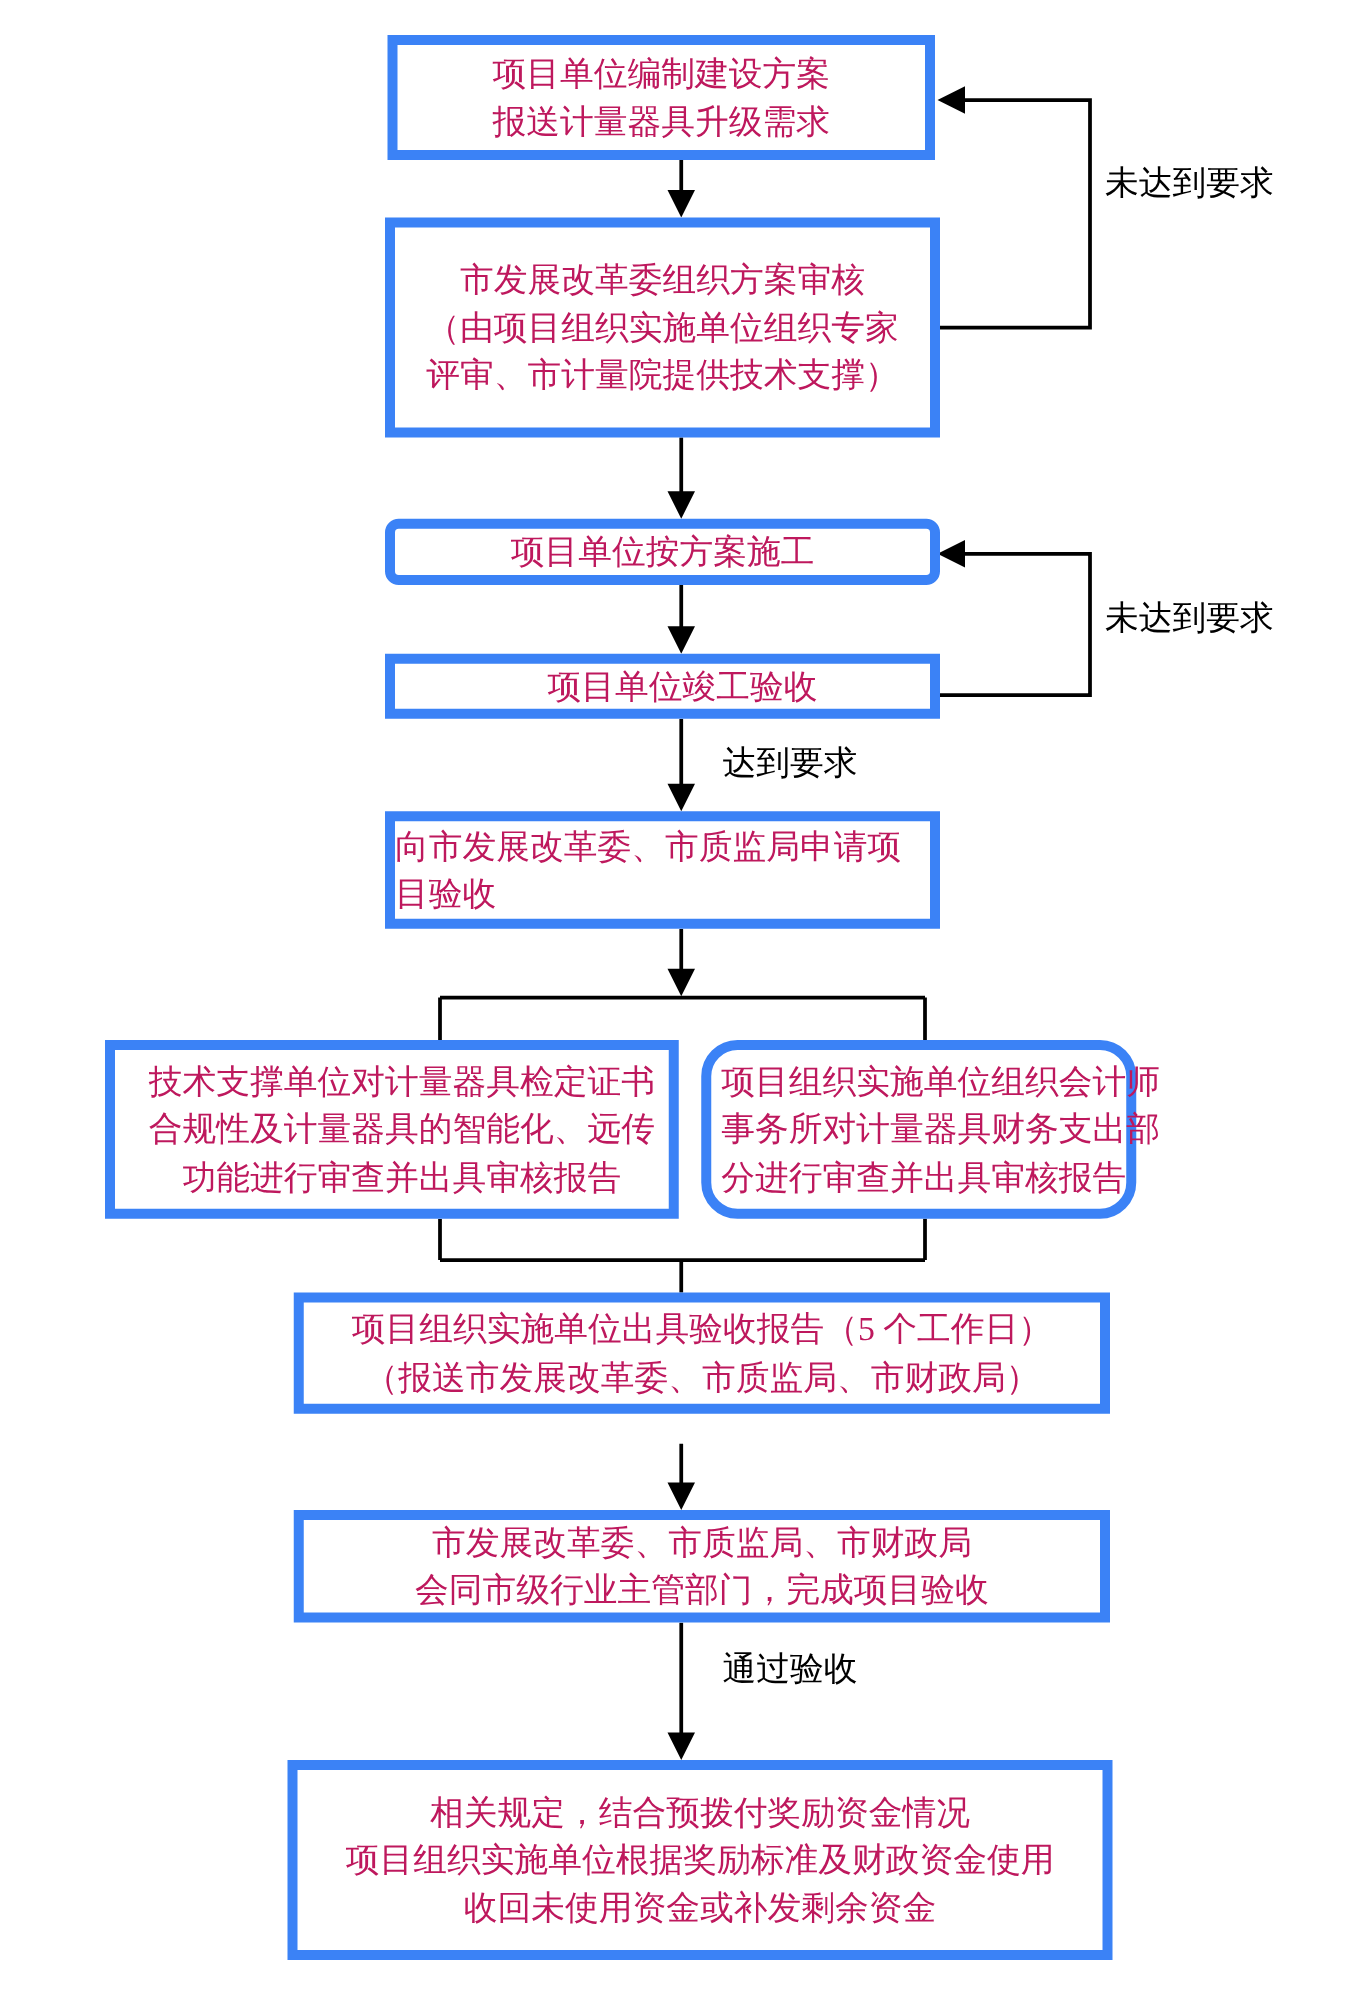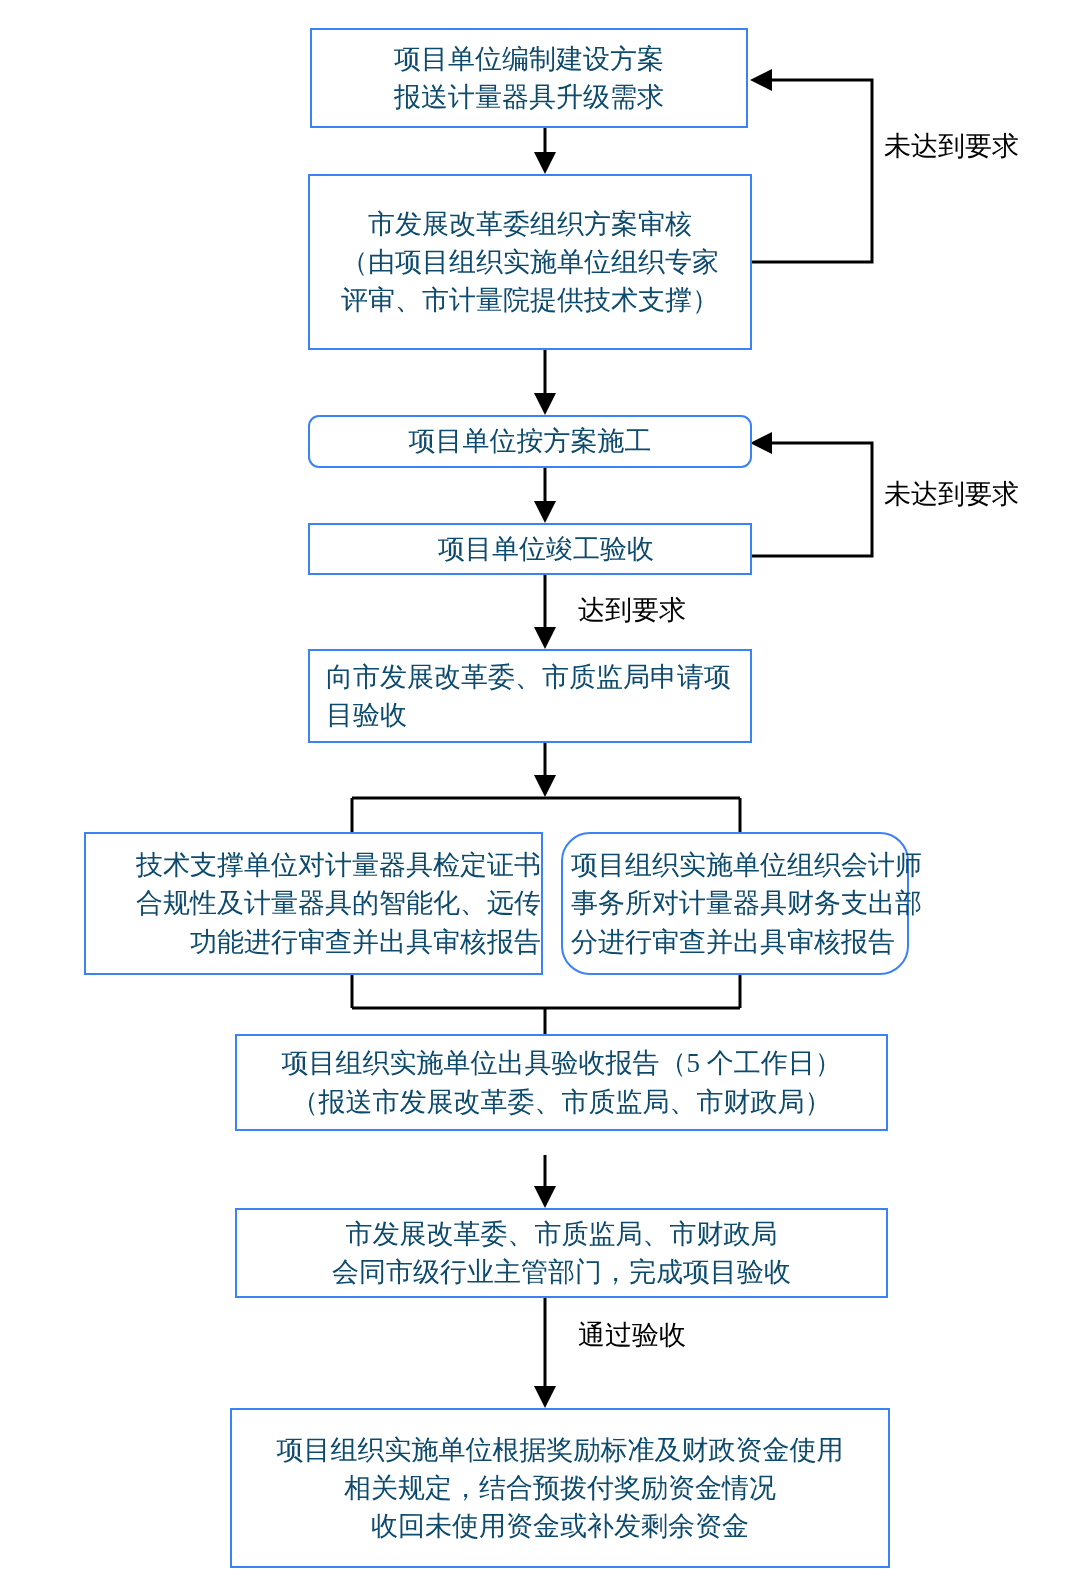--- a/index.html
+++ b/index.html
@@ -11,27 +11,27 @@
     position: relative;
     width: 1087px;
     height: 1595px;
     background: #ffffff;
     font-family: "Liberation Serif", "DejaVu Serif", serif;
     overflow: hidden;
   }
   .node {
     position: absolute;
     box-sizing: border-box;
-    border: 2px solid #3b82f6;
+    border: 8px solid #3b82f6;
     background: #ffffff;
     display: flex;
     flex-direction: column;
     align-items: center;
     justify-content: center;
-    color: #0c4a6e;
+    color: #be185d;
     font-size: 27px;
     line-height: 1.42;
     text-align: center;
     white-space: nowrap;
   }
   .node .ln {
     display: block;
   }
   .edge-label {
     position: absolute;
@@ -114,26 +114,26 @@
   </div>
 
   <div class="node" style="left:308px; top:415px; width:444px; height:53px;border-radius:11px;">
     <span class="ln">项目单位按方案施工</span>
   </div>
 
   <div class="node" style="left:308px; top:523px; width:444px; height:52px;padding-left:32px;">
     <span class="ln">项目单位竣工验收</span>
   </div>
 
-  <div class="node" style="left:308px; top:649px; width:444px; height:94px; align-items:flex-start; padding-left:16px;">
+  <div class="node" style="left:308px; top:649px; width:444px; height:94px; align-items:flex-start; ">
     <span class="ln">向市发展改革委、市质监局申请项</span>
     <span class="ln">目验收</span>
   </div>
 
-  <div class="node" style="left:84px; top:832px; width:459px; height:143px; align-items:flex-end; padding-left:16px;">
+  <div class="node" style="left:84px; top:832px; width:459px; height:143px; align-items:center; padding-left:16px;">
     <span class="ln">技术支撑单位对计量器具检定证书</span>
     <span class="ln">合规性及计量器具的智能化、远传</span>
     <span class="ln">功能进行审查并出具审核报告</span>
   </div>
 
   <div class="node" style="left:561px; top:832px; width:348px; height:143px; align-items:flex-start; padding-left:8px;border-radius:29px;">
     <span class="ln">项目组织实施单位组织会计师</span>
     <span class="ln">事务所对计量器具财务支出部</span>
     <span class="ln">分进行审查并出具审核报告</span>
   </div>
@@ -142,22 +142,22 @@
     <span class="ln">项目组织实施单位出具验收报告（5 个工作日）</span>
     <span class="ln">（报送市发展改革委、市质监局、市财政局）</span>
   </div>
 
   <div class="node" style="left:235px; top:1208px; width:653px; height:90px;">
     <span class="ln">市发展改革委、市质监局、市财政局</span>
     <span class="ln">会同市级行业主管部门，完成项目验收</span>
   </div>
 
   <div class="node" style="left:230px; top:1408px; width:660px; height:160px;">
+    <span class="ln">相关规定，结合预拨付奖励资金情况</span>
     <span class="ln">项目组织实施单位根据奖励标准及财政资金使用</span>
-    <span class="ln">相关规定，结合预拨付奖励资金情况</span>
     <span class="ln">收回未使用资金或补发剩余资金</span>
   </div>
 
   <div class="edge-label" style="left:884px; top:133px;">未达到要求</div>
 
   <div class="edge-label" style="left:884px; top:481px;">未达到要求</div>
 
   <div class="edge-label" style="left:578px; top:597px;">达到要求</div>
 
   <div class="edge-label" style="left:578px; top:1322px;">通过验收</div>

